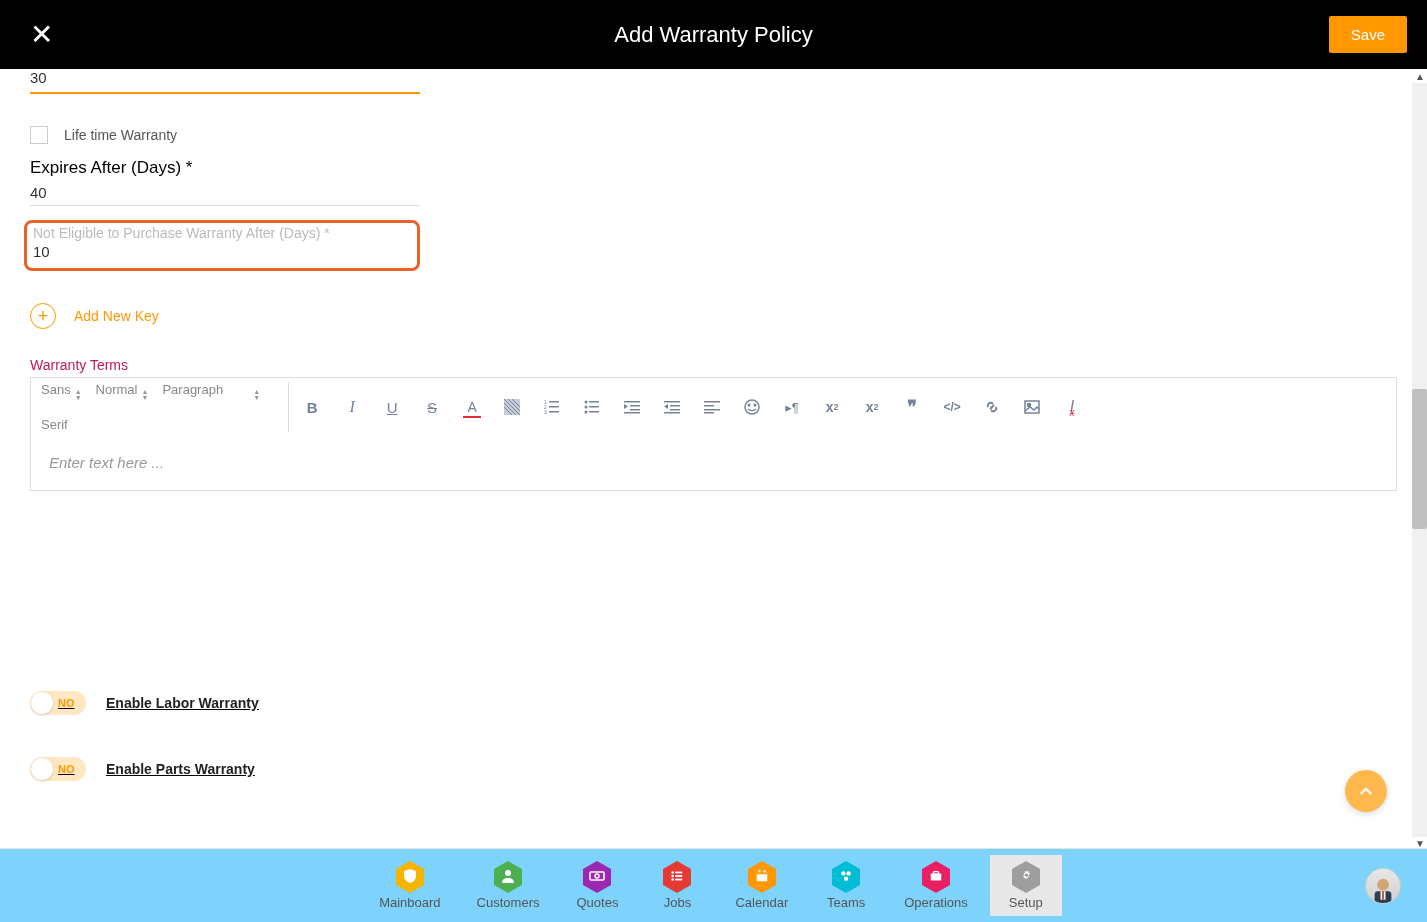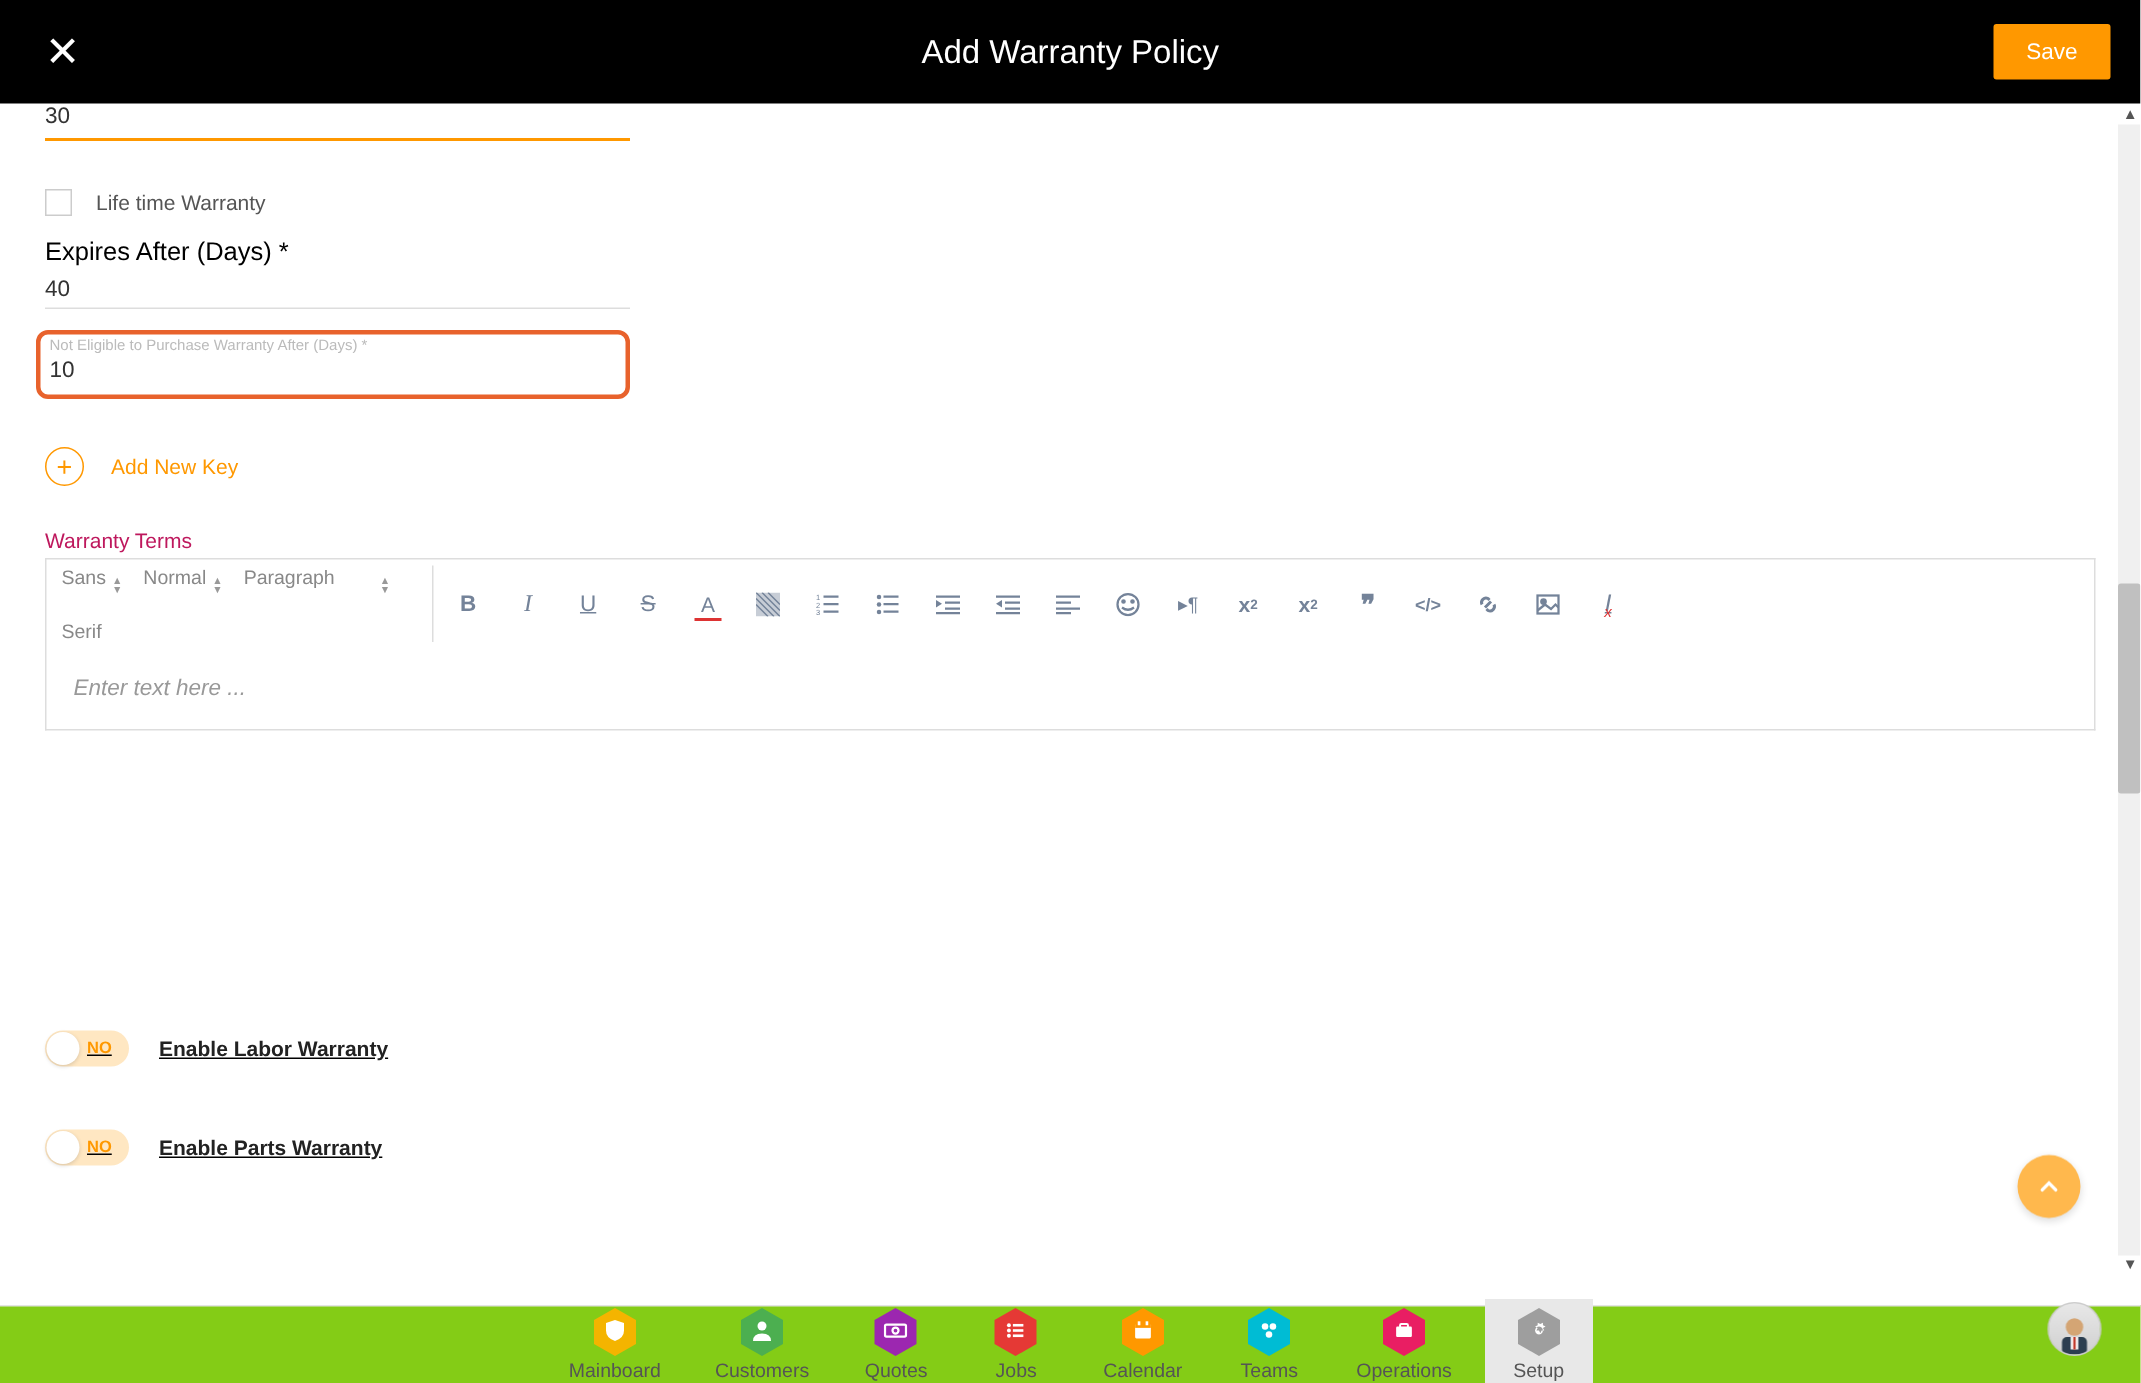--- a/index.html
+++ b/index.html
@@ -31,21 +31,21 @@
 .cutoff-value { font-size: 15px; color: #333; margin-bottom: 6px; }
 .cutoff-underline { height: 2px; background: #ff9800; width: 390px; margin-bottom: 32px; }
 
 
 .checkbox-row { display: flex; align-items: center; margin-bottom: 14px; }
 .checkbox-box { width: 18px; height: 18px; border: 1px solid #ccc; margin-right: 16px; cursor: pointer; }
 .checkbox-label { font-size: 14px; color: #555; }
 
 
 .highlighted-field { border: 3px solid #e8622c; border-radius: 8px; padding: 2px 6px 8px 6px; width: 396px; margin-top: -4px; margin-left: -6px; }
-.highlighted-field .field-label { color: #bbb; font-size: 10px; }
+.highlighted-field .field-label { color: #bbb; font-size: 14px; }
 .highlighted-field .hv { font-size: 15px; color: #333; margin-top: 2px; }
 
 
 .add-key-row { display: flex; align-items: center; margin-top: 32px; margin-bottom: 28px; cursor: pointer; }
 .add-key-circle { width: 26px; height: 26px; border: 1.5px solid #ff9800; border-radius: 50%; display: flex; align-items: center; justify-content: center; color: #ff9800; font-size: 18px; margin-right: 18px; font-weight: 300;}
 .add-key-label { color: #ff9800; font-size: 14px; }
 
 
 .terms-label { font-size: 14px; color: #be185d; margin-bottom: 4px; }
 .editor-toolbar { border: 1px solid #ddd; border-bottom: none; display: flex; align-items: center; flex-wrap: wrap; padding: 4px 10px; position: relative; }
@@ -65,21 +65,21 @@
 .toggle { width: 56px; height: 24px; background: #ffe7c2; border-radius: 12px; position: relative; cursor: pointer; margin-right: 20px; display: flex; align-items: center; }
 .toggle-knob { width: 22px; height: 22px; background: #fff; border-radius: 50%; position: absolute; left: 1px; top: 1px; box-shadow: 0 1px 3px rgba(0,0,0,0.15); }
 .toggle-text { color: #ff9800; font-size: 11px; font-weight: 700; margin-left: 28px; }
 .toggle-label { font-size: 14px; font-weight: 700; color: #222; }
 
 
 .fab { position: fixed; right: 40px; bottom: 110px; width: 42px; height: 42px; background: #ffb84d; border-radius: 50%; display: flex; align-items: center; justify-content: center; cursor: pointer; box-shadow: 0 2px 6px rgba(0,0,0,0.15); }
 .fab svg { width: 18px; height: 18px; stroke: #fff; }
 
 
-.bottom-nav { position: fixed; bottom: 0; left: 0; right: 0; height: 52px; background: #84cc16; border-top: 1px solid #e4e4e4; display: flex; align-items: center; justify-content: center; gap: 8px; }
+.bottom-nav { position: fixed; bottom: 0; left: 0; right: 0; height: 74px; background: #7dd3fc; border-top: 1px solid #e4e4e4; display: flex; align-items: center; justify-content: center; gap: 8px; }
 .nav-item { display: flex; flex-direction: column; align-items: center; padding: 8px 14px 6px; cursor: pointer; font-size: 13px; color: #555; min-width: 72px;}
 .nav-item.active { background: #e8e8e8; }
 .nav-label { margin-top: 4px; }
 .hexagon { width: 32px; height: 28px; position: relative; display: flex; align-items: center; justify-content: center; }
 .hexagon svg.hex { position: absolute; width: 32px; height: 36px; top: -4px; }
 .hexagon .hex-icon { position: relative; z-index: 1; color: #fff; }
 
 
 .avatar { position: fixed; right: 26px; bottom: 18px; width: 36px; height: 36px; border-radius: 50%; background: linear-gradient(180deg,#e8e8e8 0%,#d0d0d0 100%); border: 1px solid #ccc; overflow: hidden; cursor: pointer; display:flex; align-items:flex-end; justify-content:center;}
 .avatar svg { width: 30px; height: 30px; }

